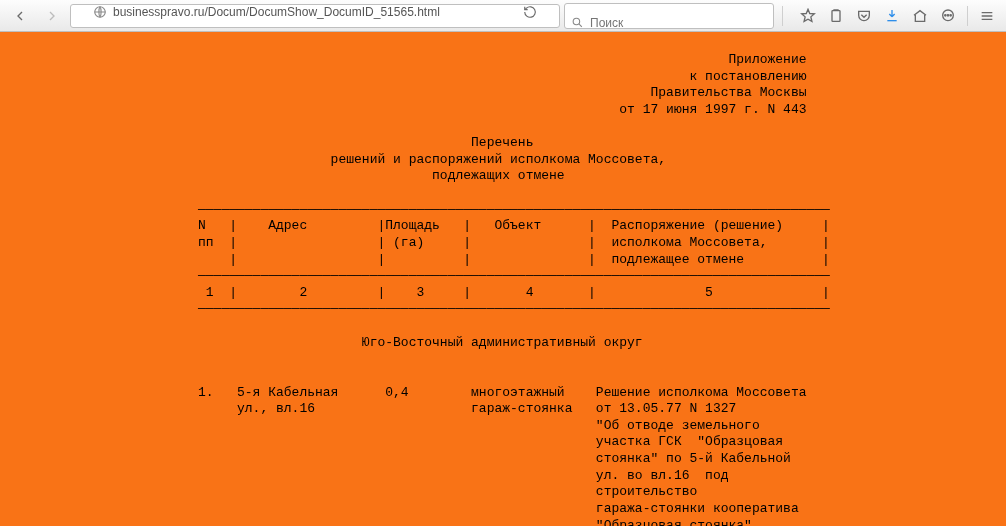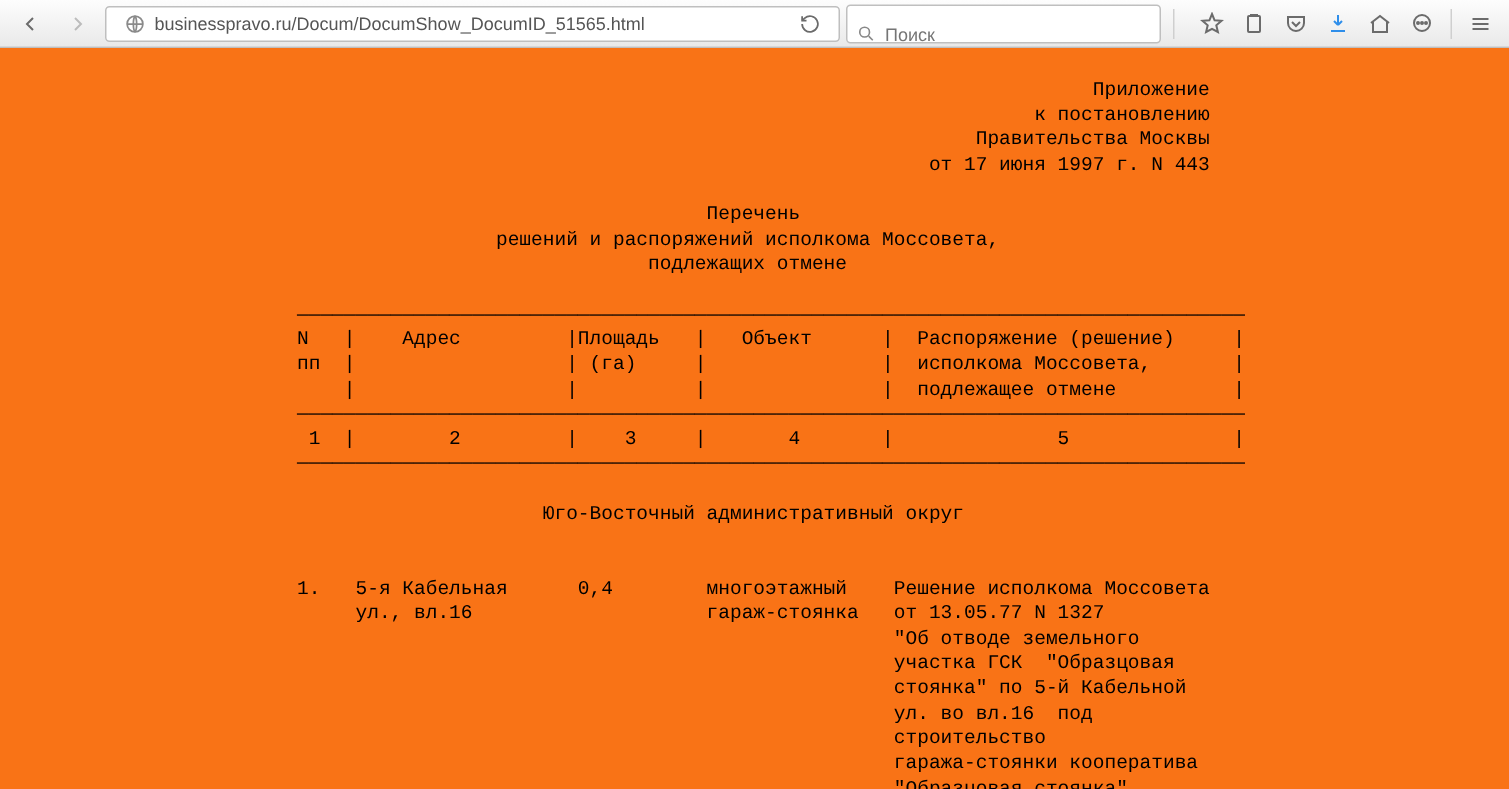--- a/index.html
+++ b/index.html
@@ -26,22 +26,22 @@
       color:#6b6b6b;
     }
     .tb-btn svg { width:16px;height:16px; }
     .url-box {
       flex:1;
       height:24px;
       background:#fff;
       border:1px solid #bfbfbf;
       border-radius:3px;
       display:flex;
-      align-items:center;
-      padding:0 12px;
+      align-items:flex-start;
+      padding:0 22px;
       gap:6px;
       font-size:12px;
       color:#555;
     }
     .url-box input {
       flex:1;border:none;outline:none;font-size:12px;color:#555;background:transparent;
     }
     .search-box {
       width:210px;height:24px;
       background:#fff;border:1px solid #bfbfbf;border-radius:3px;

